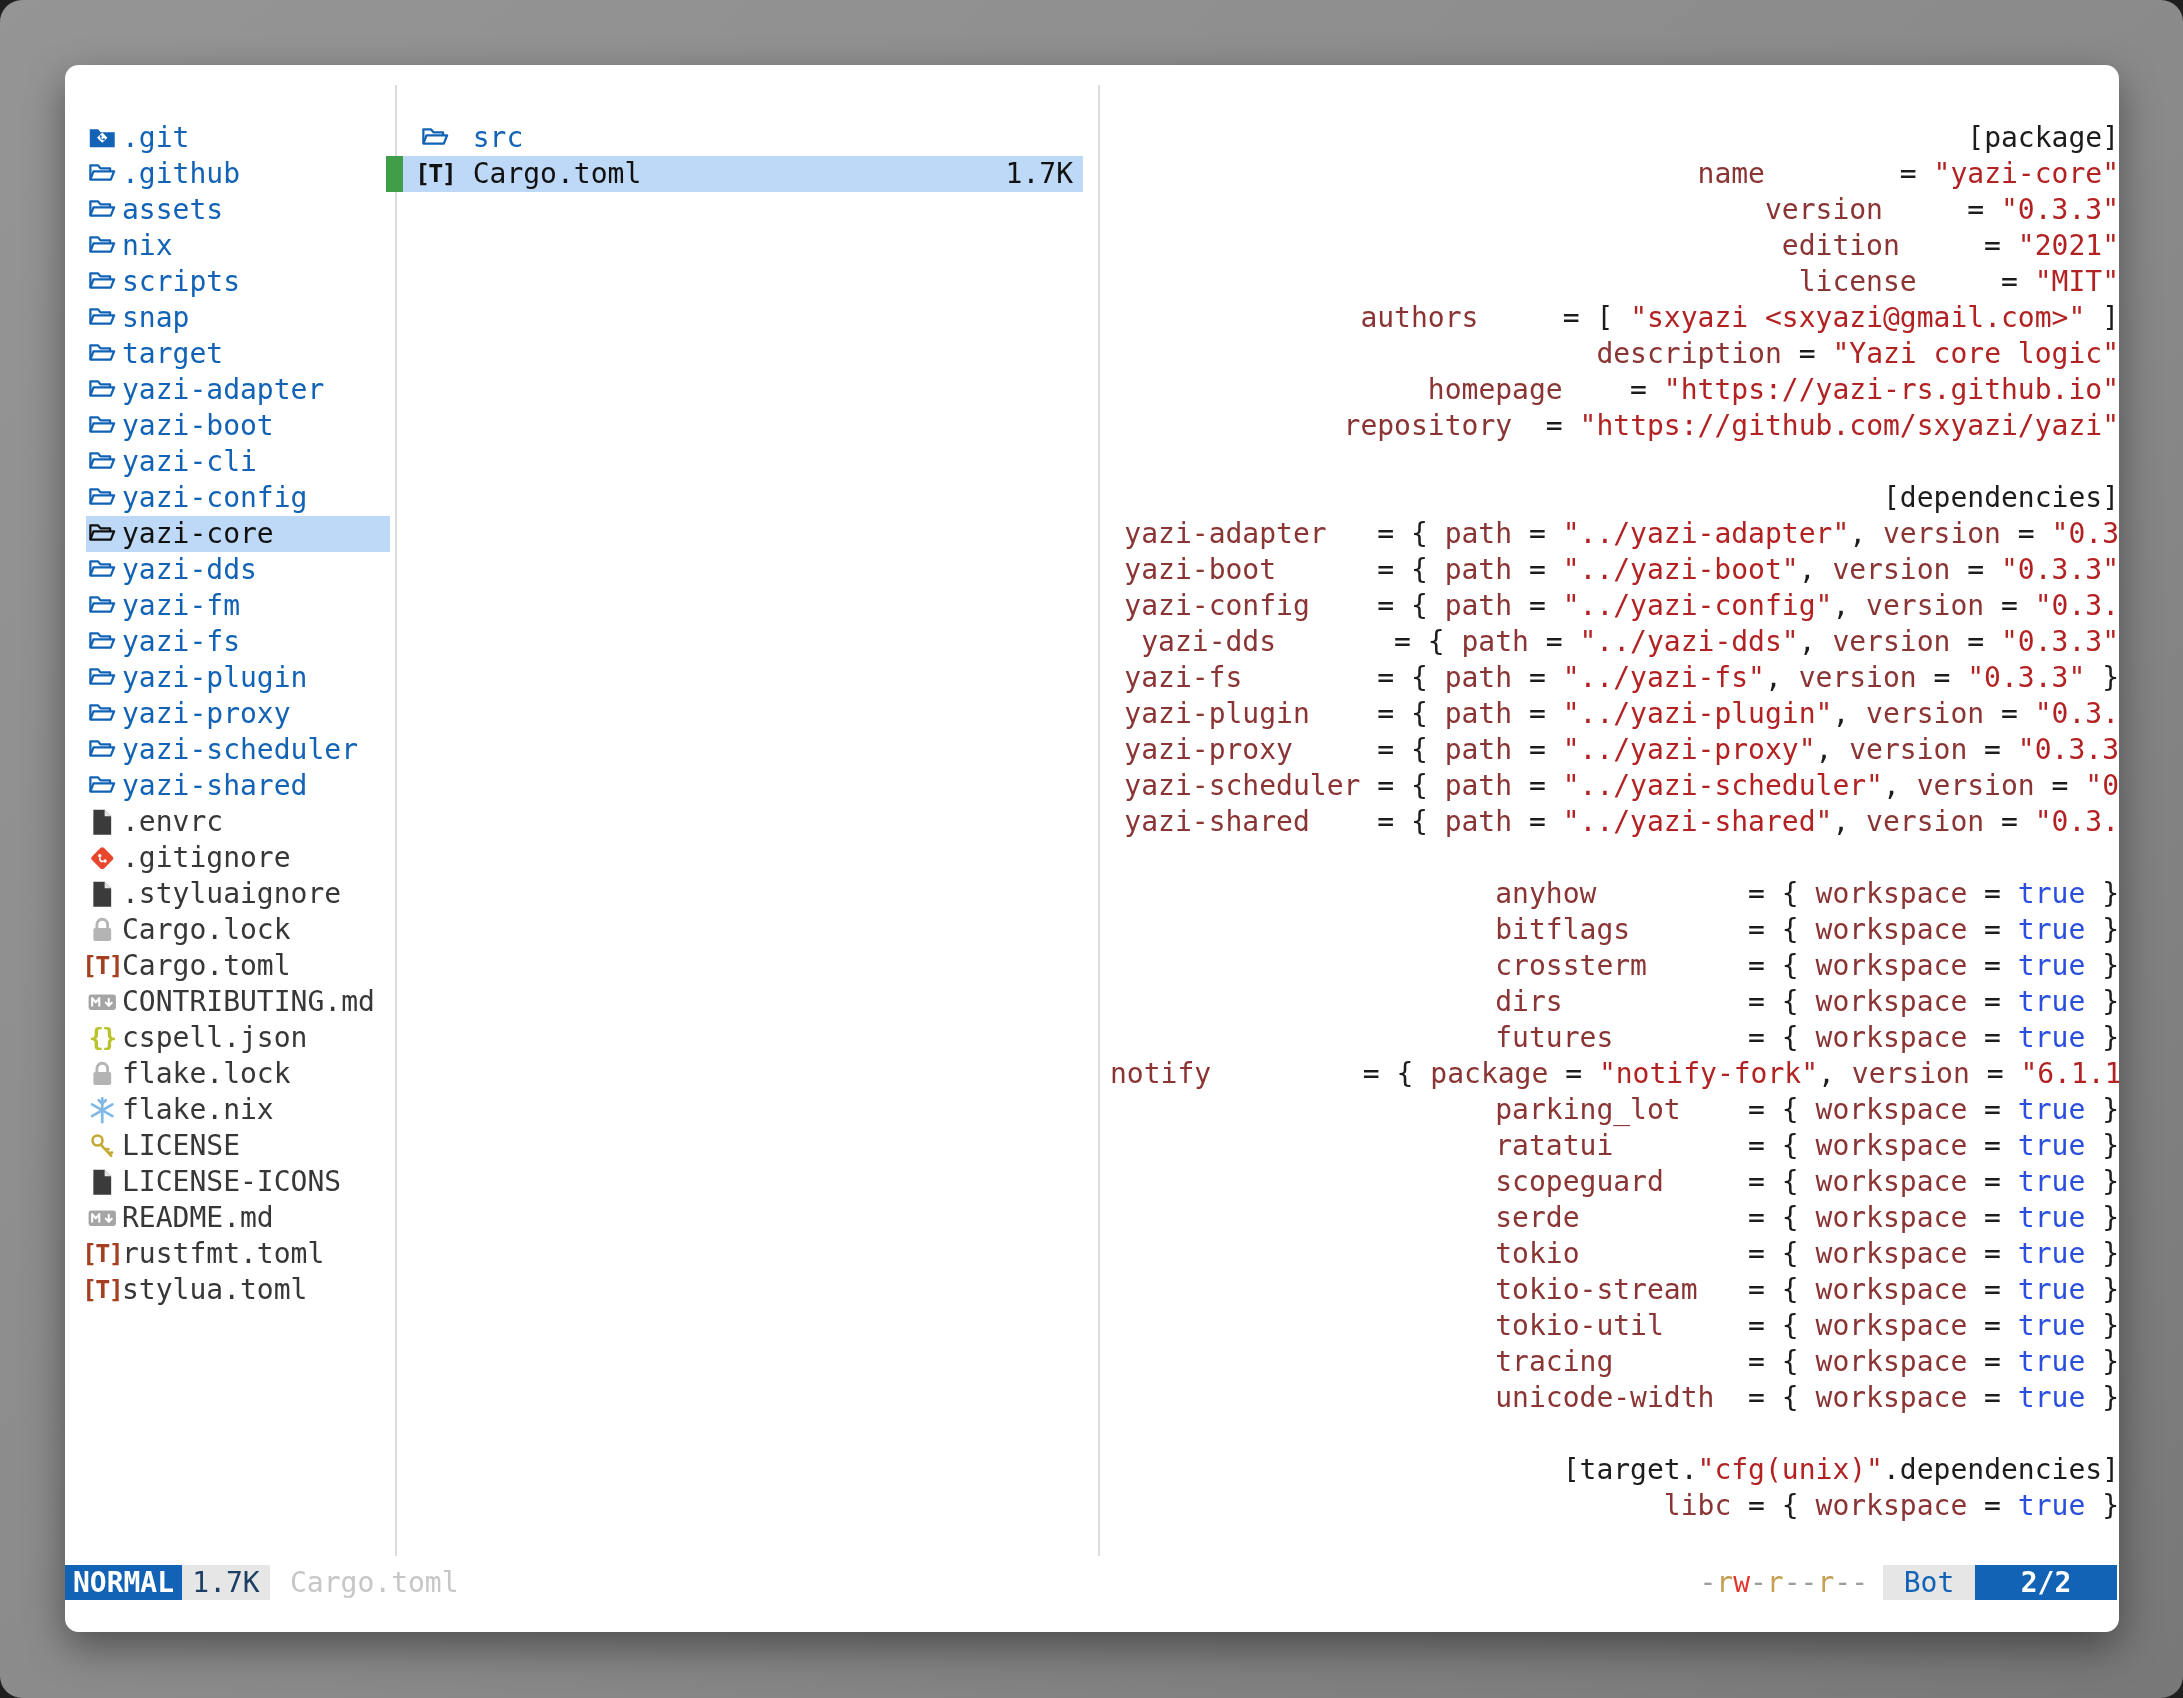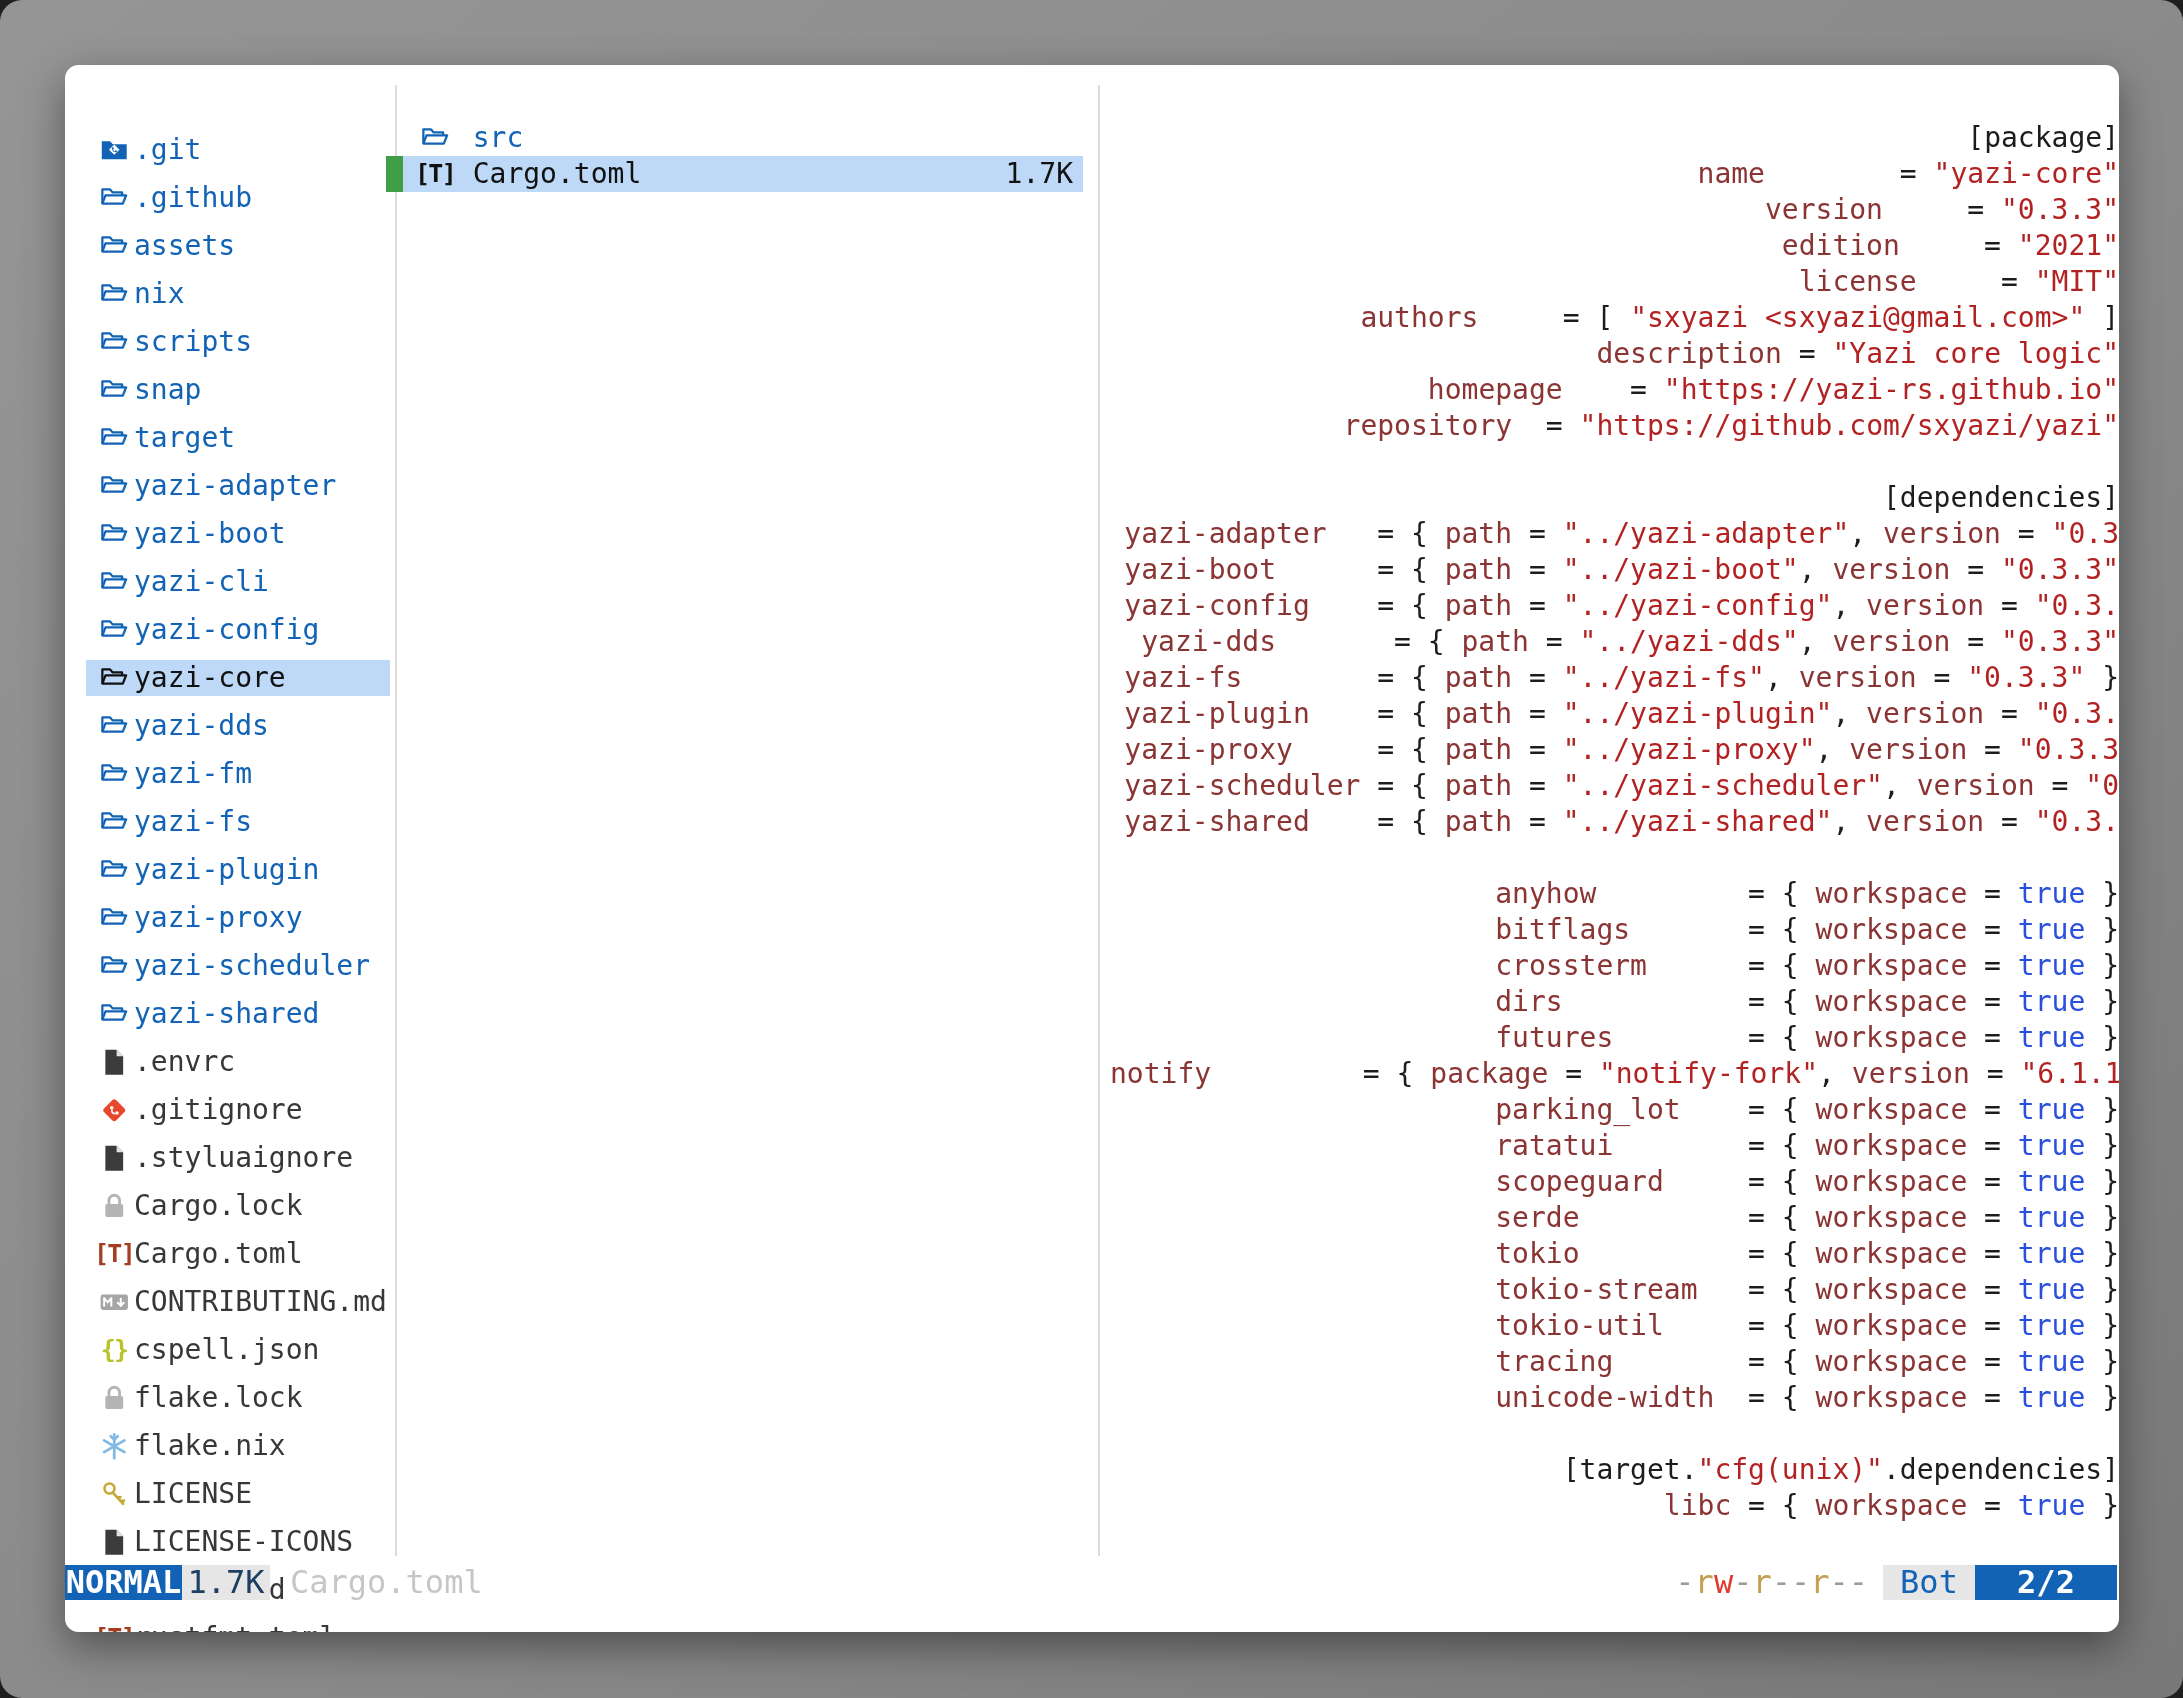--- a/index.html
+++ b/index.html
@@ -22,21 +22,21 @@
   .sep{position:absolute;top:20px;bottom:76px;width:1.7px;background:var(--separator,#dcdcdc);z-index:0;}
   #sep1{left:330px;}
   #sep2{left:1033px;}
 
   .pane{position:absolute;top:55px;z-index:1;}
   #sidebar{left:0;width:330px;}
   #middle{left:330px;width:703px;}
   #preview{left:1045px;width:1009px;text-align:right;}
 
   .srow,.mrow{position:relative;height:36px;display:flex;align-items:center;font-size:28px;line-height:36px;}
-  .srow{padding-left:34px;margin-top:12px;}
+  .srow{padding-left:22px;}
   .mrow{padding-left:25px;gap:16px;}
   .srow.selected::before{
     content:"";position:absolute;left:21px;right:5px;top:0;bottom:0;
     background:var(--selection,#bdd9f7);z-index:-1;
   }
   .mrow.hovered::before{
     content:"";position:absolute;left:8.4px;width:680px;top:0;bottom:0;
     background:var(--selection,#bdd9f7);z-index:-1;
   }
   .mrow .marker{
@@ -54,21 +54,21 @@
   .msize{position:absolute;right:25px;color:#111;}
 
   .pline{height:36px;line-height:36px;font-size:28px;white-space:pre;overflow:hidden;color:var(--text-dark,#1c1c1c);}
   .tk-key{color:var(--key,#8a3434);}
   .tk-str{color:var(--str,#b32222);}
   .tk-bool{color:var(--bool,#2b4fdd);}
   .tk-comment{color:var(--comment,#229a22);}
 
   .statusbar{
     position:absolute;left:0;right:0;bottom:32px;height:35px;
-    display:flex;align-items:stretch;font-size:32px;line-height:35px;z-index:2;
+    display:flex;align-items:stretch;font-size:28px;line-height:35px;z-index:2;
   }
   .sb-mode{background:var(--accent,#1263b5);color:#fff;font-weight:bold;width:117px;text-align:center;}
   .sb-size{background:var(--chip,#e6e6e6);color:var(--chip-navy,#1d3f63);width:88px;text-align:center;}
   .sb-fname{color:var(--muted,#c6c6c6);margin-left:20px;}
   .sb-spacer{flex:1;}
   .sb-perms{letter-spacing:0;margin-right:15px;}
   .p-dash{color:var(--perm-dash,#9c9c9c);}
   .p-r{color:var(--perm-r,#c3a053);}
   .p-w{color:var(--perm-w,#e03a2f);}
   .sb-pos{background:var(--chip,#e6e6e6);color:var(--accent,#1263b5);width:92px;text-align:center;}

